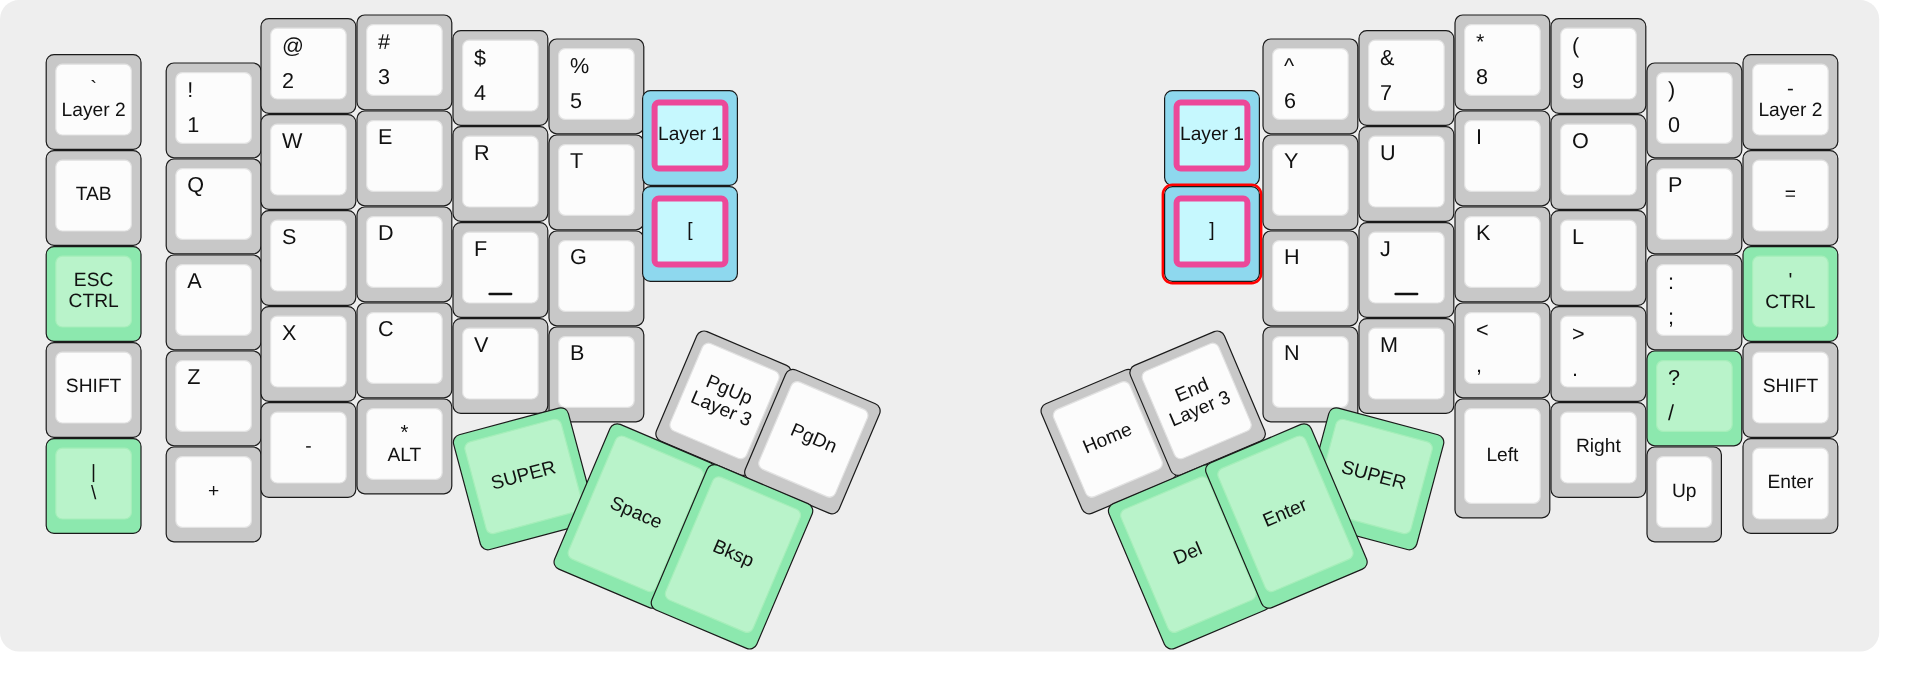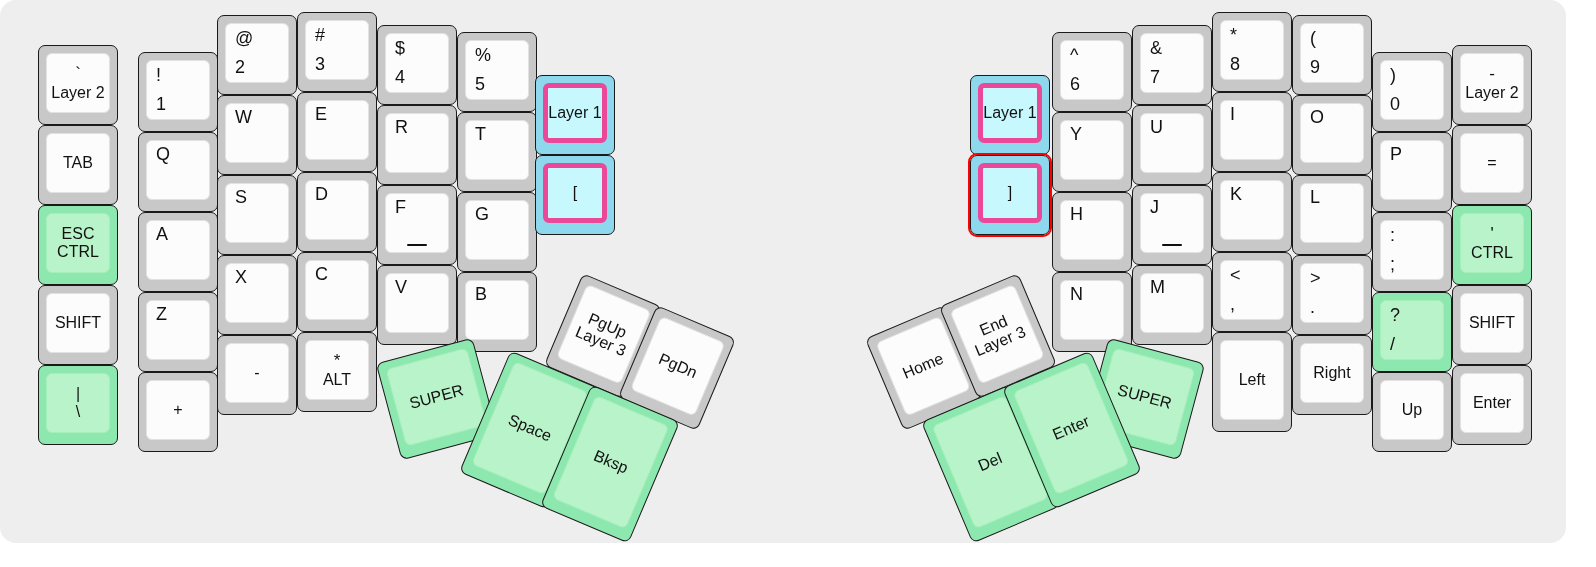--- a/index.html
+++ b/index.html
@@ -343,21 +343,21 @@
           <div class="lg lg-top">:</div>
           <div class="lg lg-sub">;</div>
         </div>
       </div>
       <div class="key k-green two" style="left: 1372px; top: 292px; width: 80px; height: 80px;">
         <div class="face">
           <div class="lg lg-top">?</div>
           <div class="lg lg-sub">/</div>
         </div>
       </div>
-      <div class="key k-white" style="left: 1372px; top: 372px; width: 80px; height: 80px;">
+      <div class="key k-white" style="left: 1372px; top: 372px; width: 63px; height: 80px;">
         <div class="face">
           <div class="lg lg-main">Up</div>
         </div>
       </div>
       <div class="key k-white" style="left: 1452px; top: 45px; width: 80px; height: 80px;">
         <div class="face">
           <div class="lg lg-top">-</div>
           <div class="lg lg-main">Layer 2</div>
         </div>
       </div>

